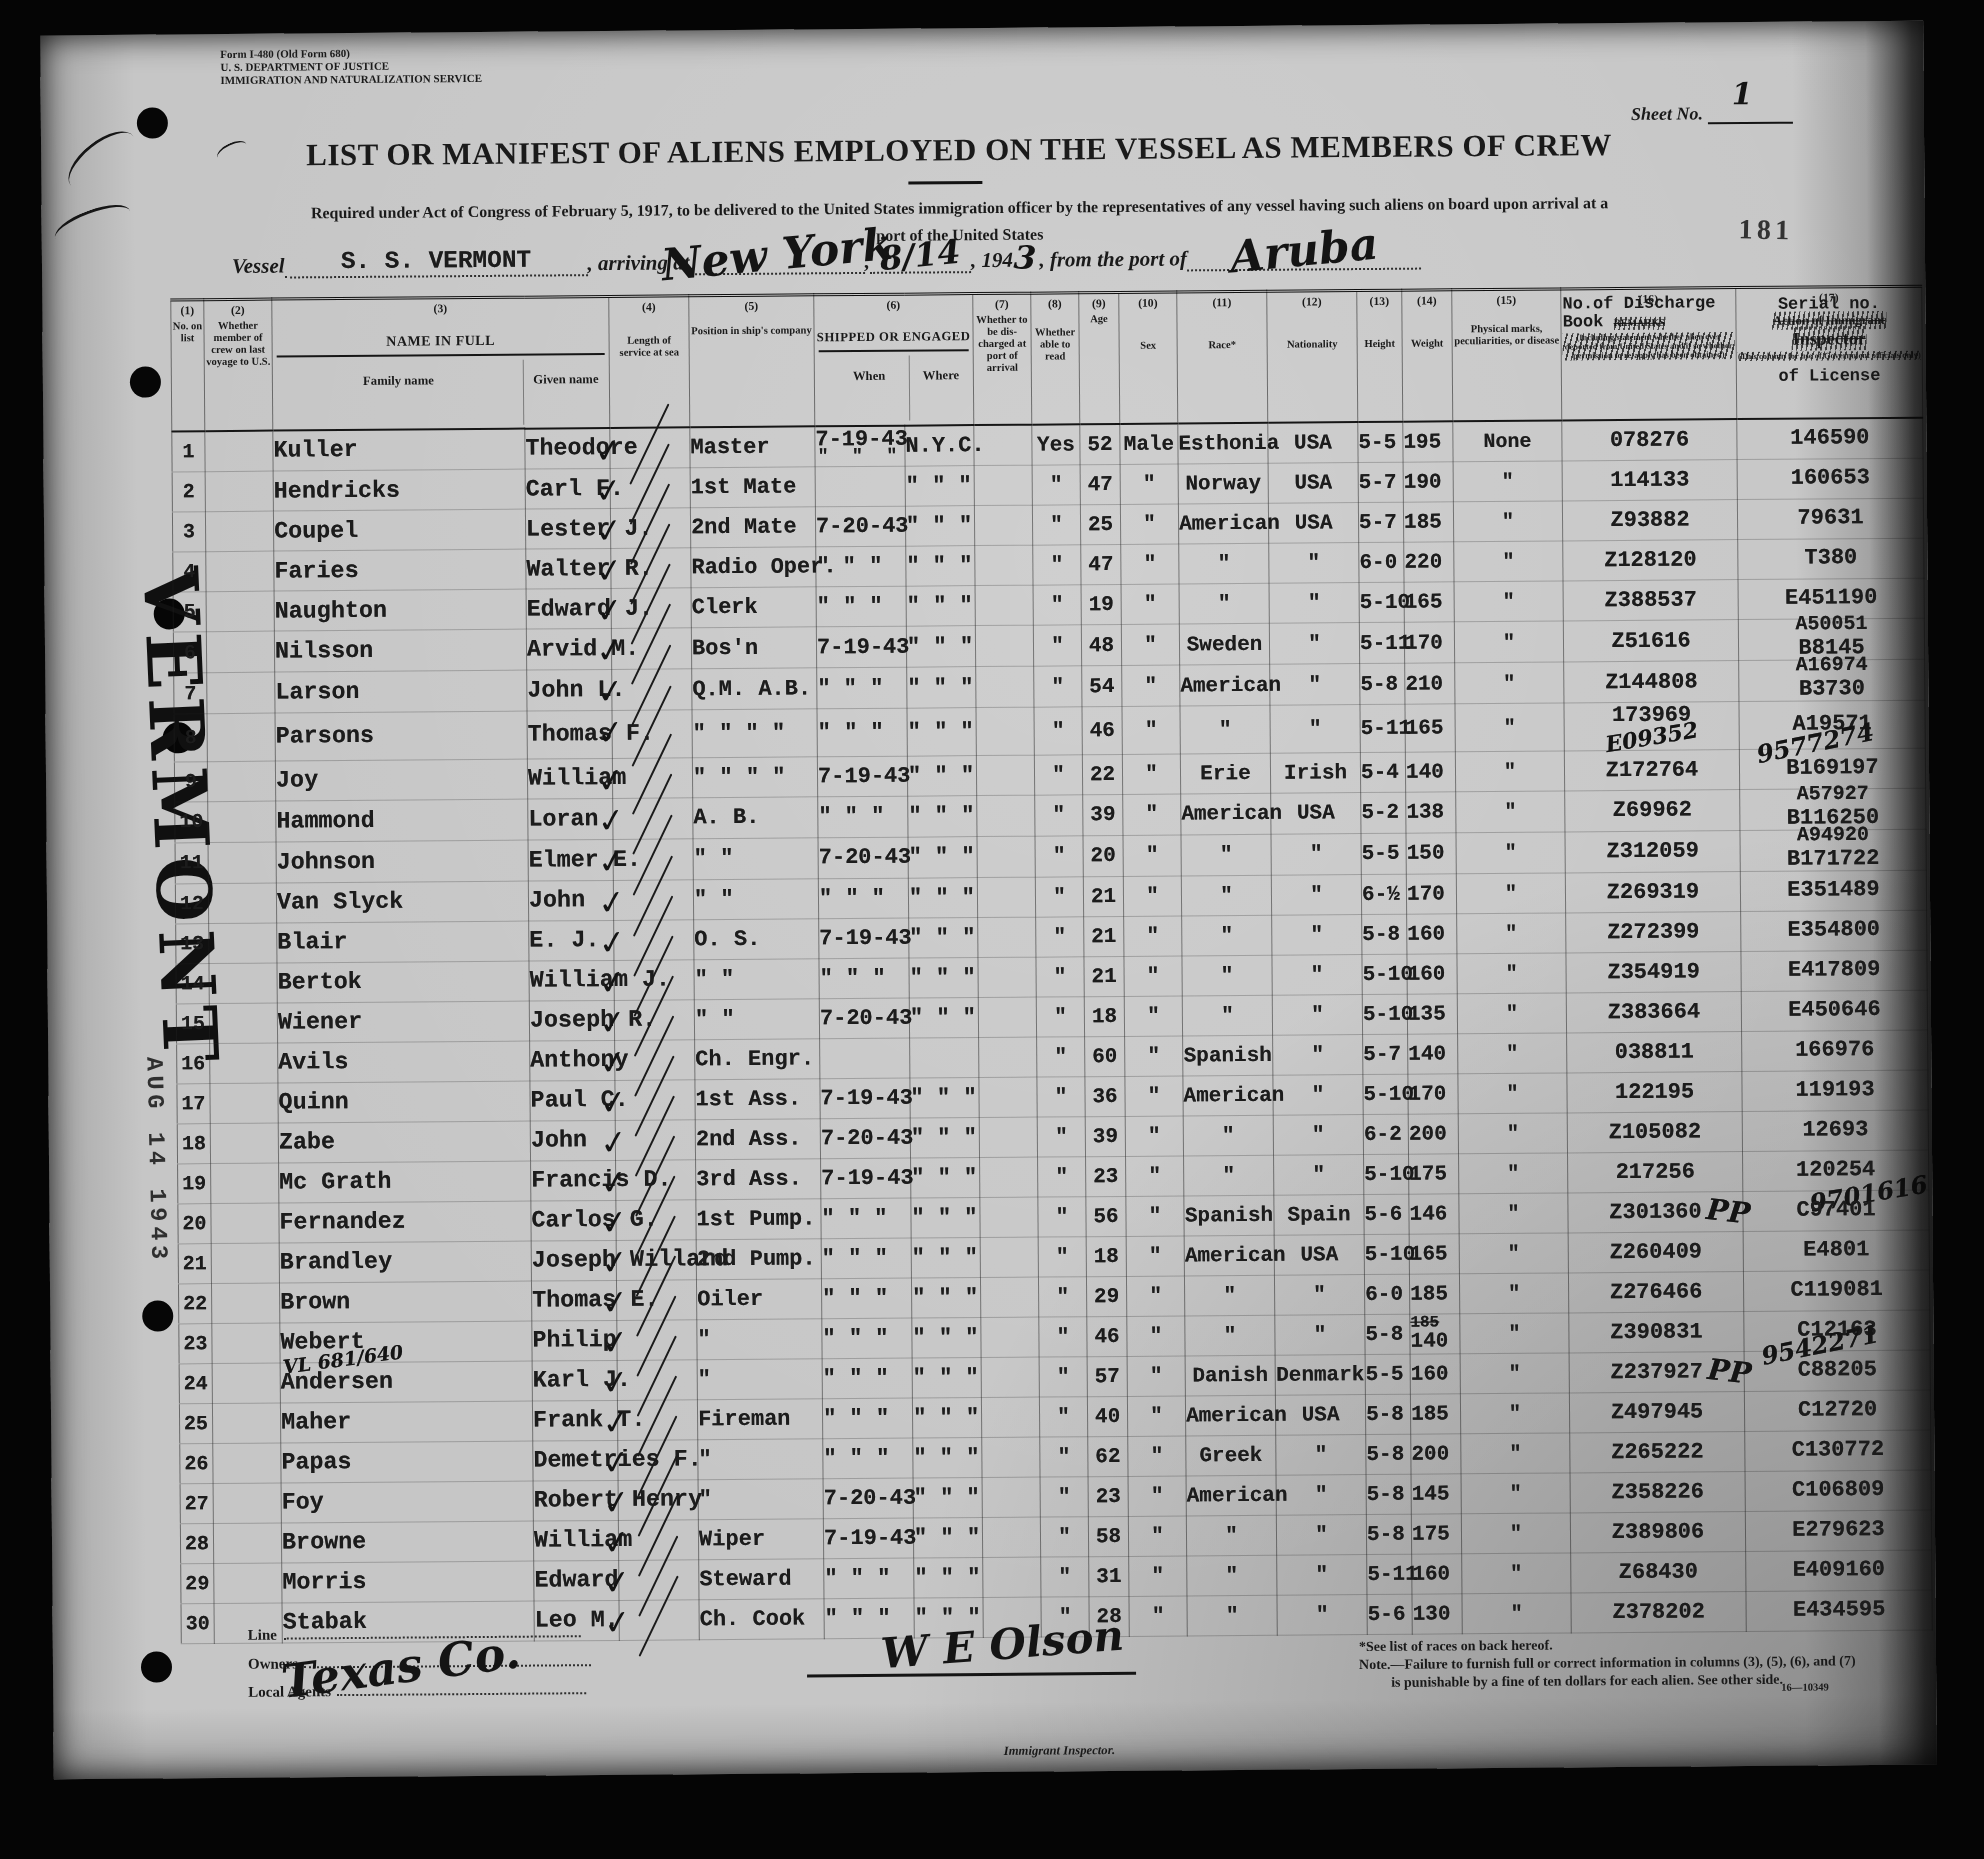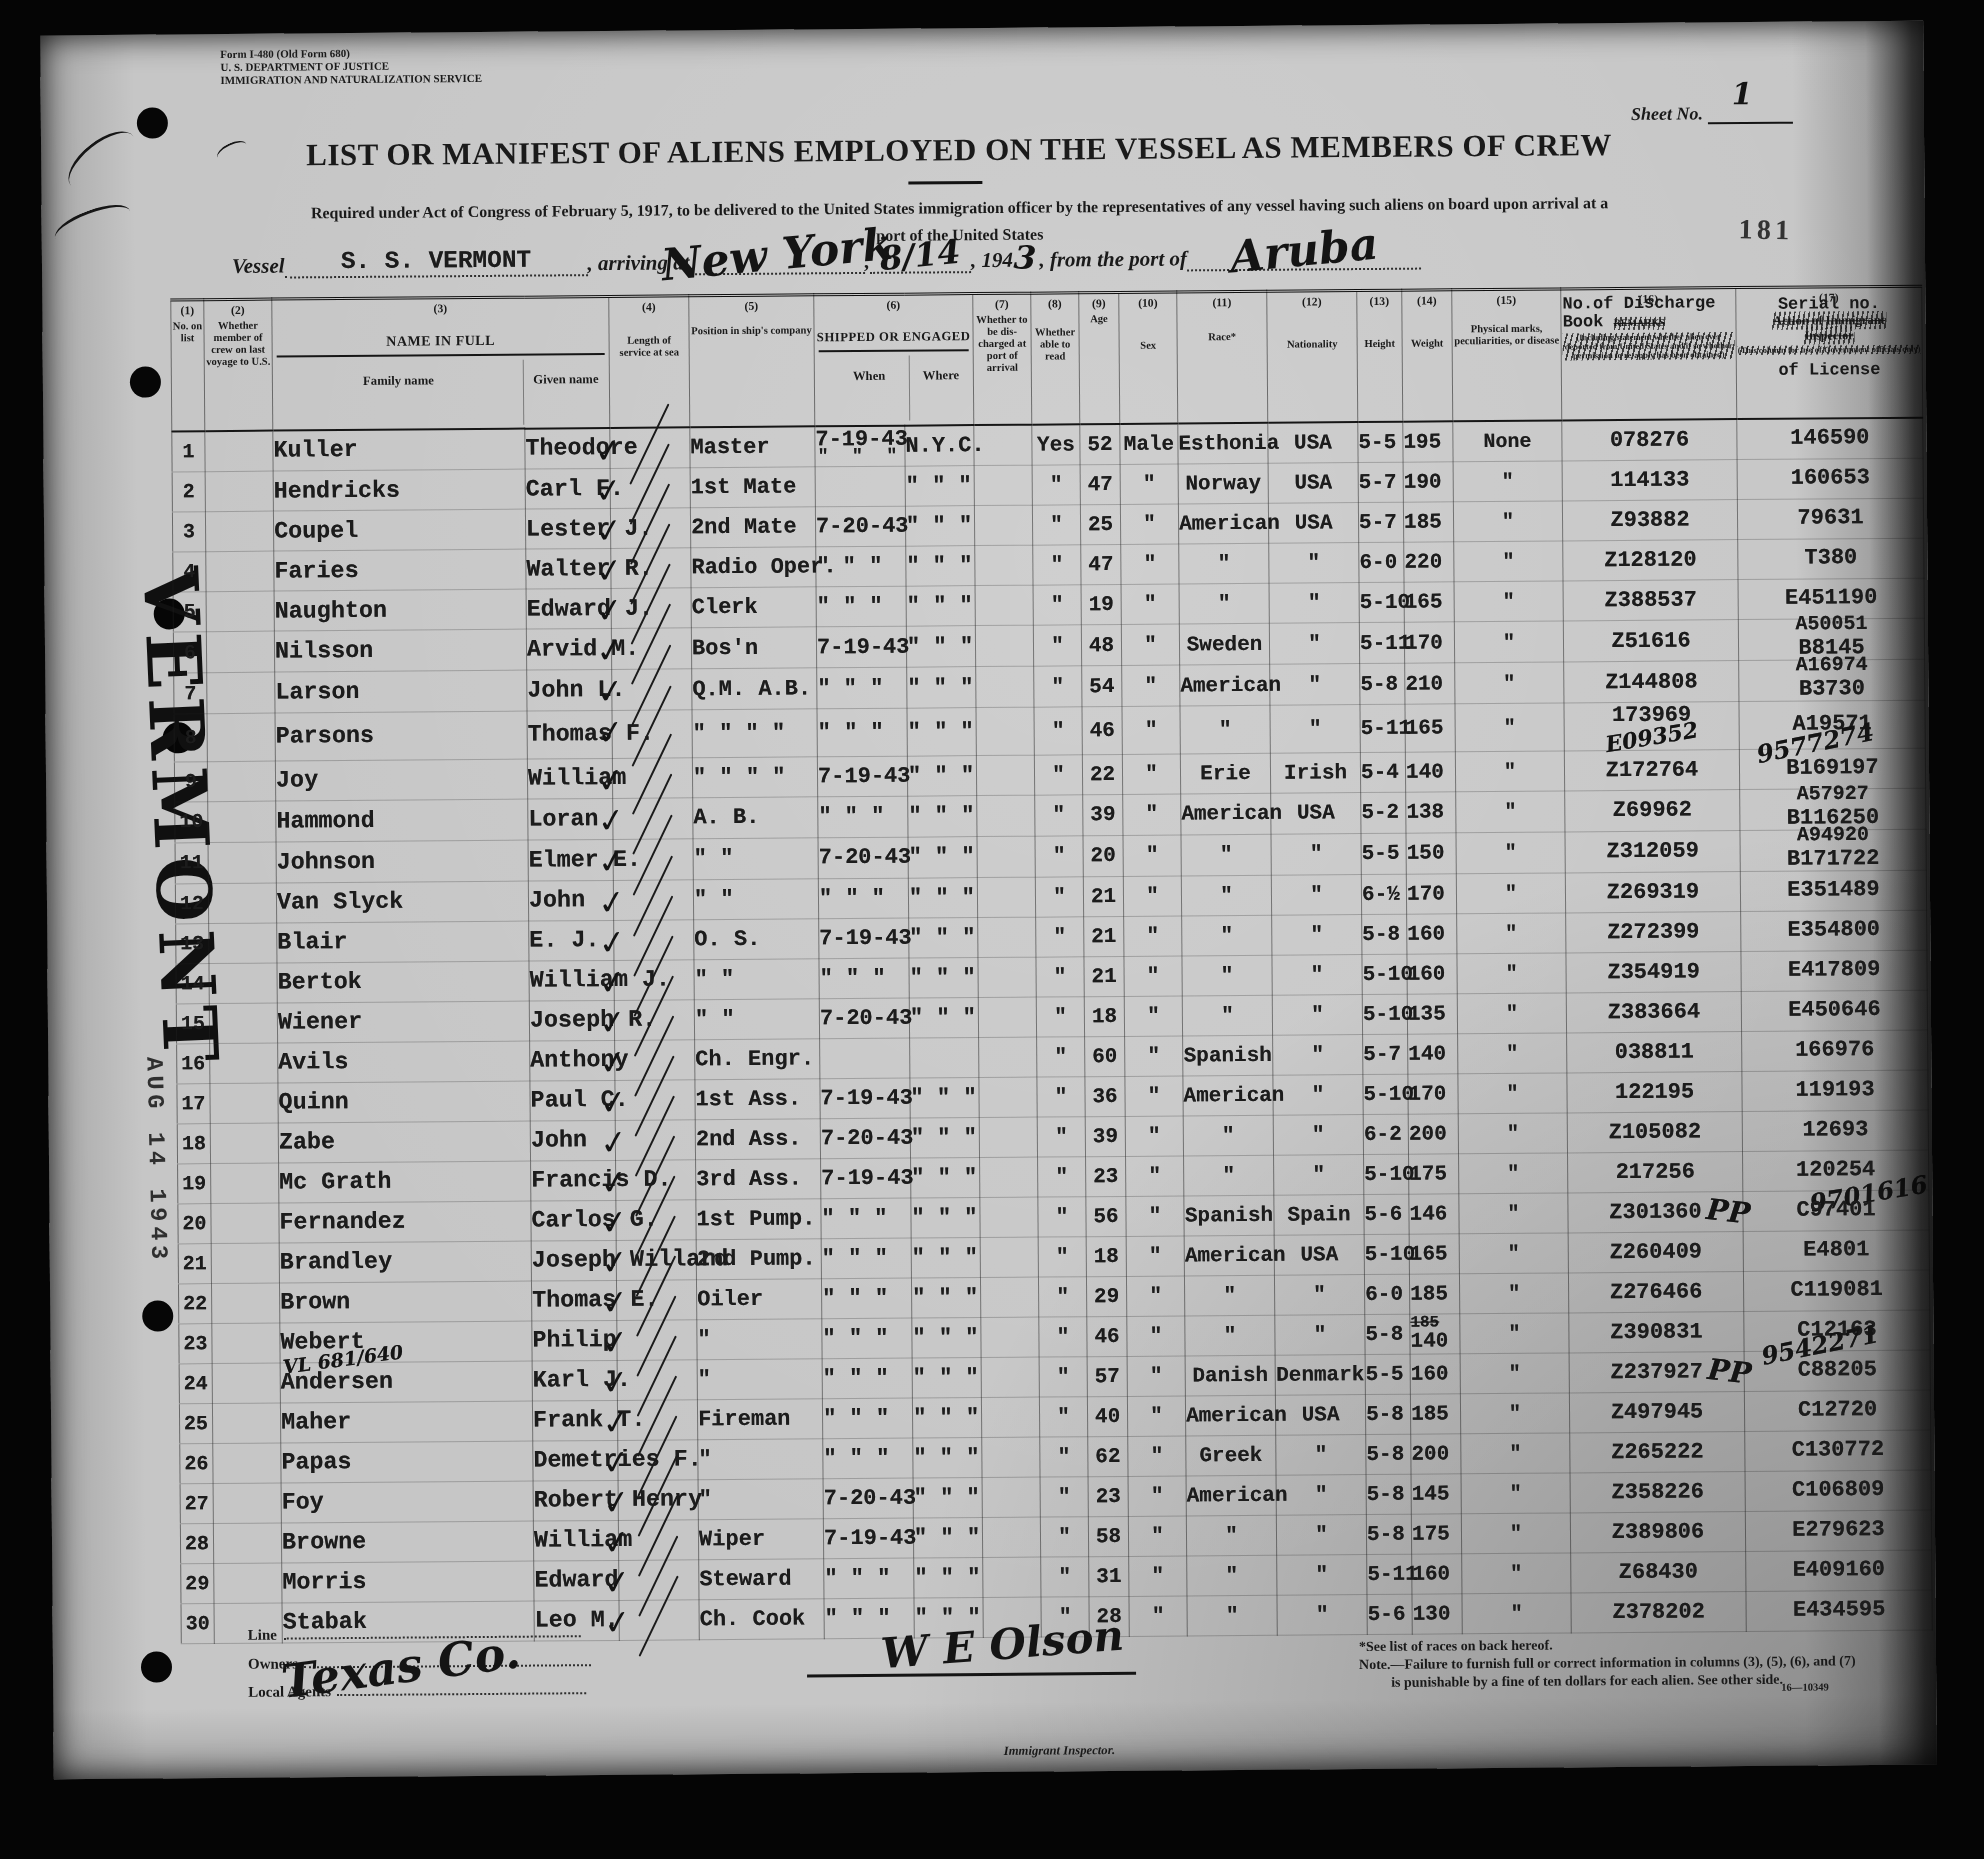--- a/index.html
+++ b/index.html
@@ -241,21 +241,21 @@
         <th>
               <div class="hnum">(9)</div>
               <div class="hlab" style="">Age</div>
             </th>
         <th>
               <div class="hnum">(10)</div>
               <div class="hlab" style="margin-top:30px">Sex</div>
             </th>
         <th>
               <div class="hnum">(11)</div>
-              <div class="hlab" style="margin-top:22px">Race*</div>
+              <div class="hlab" style="margin-top:30px">Race*</div>
             </th>
         <th>
               <div class="hnum">(12)</div>
               <div class="hlab" style="margin-top:30px">Nationality</div>
             </th>
         <th>
               <div class="hnum">(13)</div>
               <div class="hlab" style="margin-top:30px">Height</div>
             </th>
         <th>
@@ -269,21 +269,21 @@
         <th>
           <div class="hnum">(16)</div>
           <div class="tw-h" style="margin-top:-14px">No.of Discharge</div>
           <div class="tw-h"><span>Book</span>&nbsp;<span class="word-struck serif" style="font-size:10px">REMARKS</span></div>
           <div class="fine-struck">(Including statement whether alien ever deported from United States and if so whether permission to re-apply has been obtained)</div>
         </th>
         <th>
           <div class="hnum">(17)</div>
           <div class="tw-h" style="text-align:center;margin-top:-12.7px">Serial no.</div>
           <div style="text-align:center"><span class="word-struck serif" style="font-size:12.7px">Action of Immigrant</span></div>
-          <div style="text-align:center"><span class="word-struck serif" style="font-size:12px">Inspector</span></div>
+          <div style="text-align:center"><span class="word-struck serif" style="font-size:18px">Inspector</span></div>
           <div class="fine-struck" style="text-align:center">(This column for use of Government officials only)</div>
           <div class="tw-h" style="text-align:center;margin-top:7.4px">of License</div>
         </th>
       </tr>
       </thead>
       <tbody id="rows">
           <tr>
             <td class="td-no tw">1</td>
             <td class="td-member"></td>
             <td class="td-family tw">Kuller</td>

